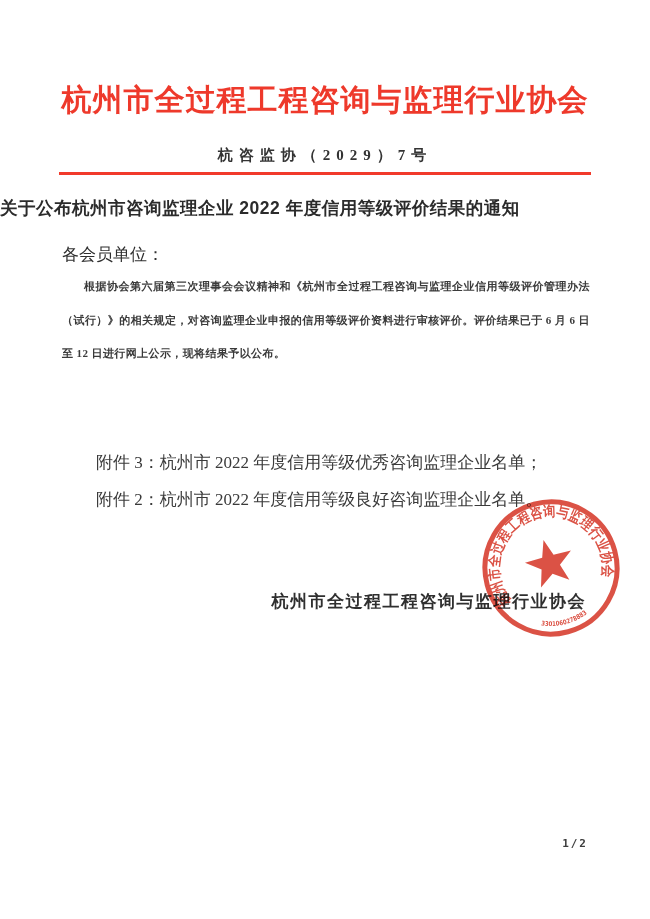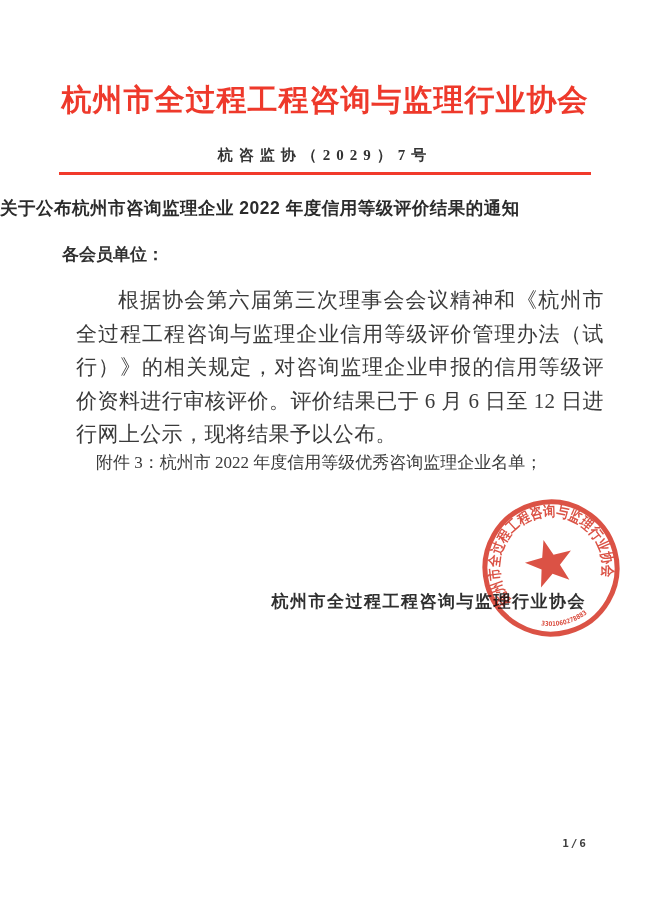--- a/index.html
+++ b/index.html
@@ -58,36 +58,37 @@
     font-family: "Liberation Sans", sans-serif;
     font-weight: bold;
     font-size: 17.5px;
     letter-spacing: 0.5px;
     color: #2b2b2b;
   }
   .salutation {
     position: absolute;
     top: 243px;
     left: 62px;
-    font-weight: bold;
+    font-weight: normal;
     font-size: 17px;
     color: #2f2f2f;
   }
   .body-text {
     position: absolute;
     top: 270px;
     left: 62px;
     width: 528px;
-    margin: 14px;
-    font-size: 21px;
+    margin: 0;
+    font-size: 11px;
     line-height: 33.5px;
     letter-spacing: 0.4px;
     text-align: justify;
     text-indent: 2em;
     color: #3a3a3a;
+    font-weight: bold;
   }
   .attachments {
     position: absolute;
     top: 444px;
     left: 62px;
     width: 540px;
     font-size: 17px;
     line-height: 37px;
     color: #3a3a3a;
   }
@@ -157,20 +158,21 @@
   <div class="red-rule"></div>
 
   <h2 class="notice-title">关于公布杭州市咨询监理企业 2022 年度信用等级评价结果的通知</h2>
 
   <div class="salutation">各会员单位：</div>
 
   <p class="body-text">根据协会第六届第三次理事会会议精神和《杭州市全过程工程咨询与监理企业信用等级评价管理办法（试行）》的相关规定，对咨询监理企业申报的信用等级评价资料进行审核评价。评价结果已于 6 月 6 日至 12 日进行网上公示，现将结果予以公布。</p>
 
   <div class="attachments">
     <div class="attachment">附件 3：杭州市 2022 年度信用等级优秀咨询监理企业名单；</div>
+    <div class="attachment">附件 2：杭州市 2022 年度信用等级良好咨询监理企业名单。</div>
   </div>
 
   <div class="signature">杭州市全过程工程咨询与监理行业协会</div>
 
 
   <div class="seal">
     <svg viewBox="0 0 140 140" width="140" height="140" aria-hidden="true">
       <g transform="rotate(-15 70 70)">
         <circle cx="70" cy="70" r="66" fill="none" stroke="#d63a2b" stroke-width="5"></circle>
         <path id="sealArcPath" d="M 22.9 92.0 A 52 52 0 1 1 117.1 92.0" fill="none"></path>
@@ -179,15 +181,15 @@
           <textPath href="#sealArcPath" startOffset="0" textLength="208" lengthAdjust="spacingAndGlyphs">杭州市全过程工程咨询与监理行业协会</textPath>
         </text>
         <polygon fill="#d63a2b" points="70,41 75.88,57.91 93.78,58.27 79.51,69.09 84.69,86.23 70,76 55.31,86.23 60.49,69.09 46.22,58.27 64.12,57.91"></polygon>
         <text class="seal-serial">
           <textPath href="#sealSerialPath" startOffset="0" textLength="49" lengthAdjust="spacingAndGlyphs">3301060278883</textPath>
         </text>
       </g>
     </svg>
   </div>
 
-  <div class="footer-page">1/6</div>
+  <div class="footer-page">1/2</div>
 
 </div>
 
 </body></html>

